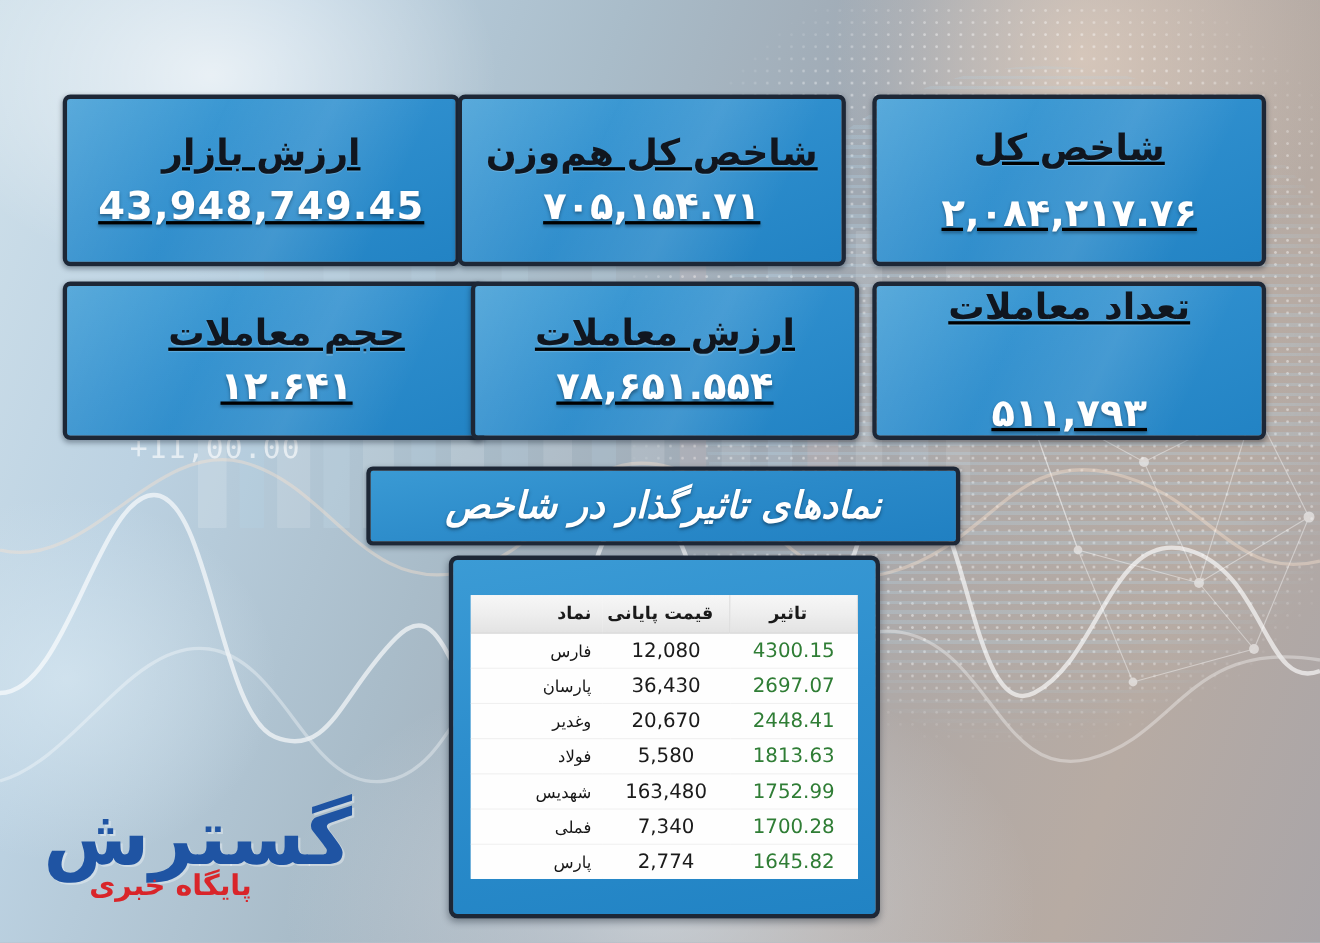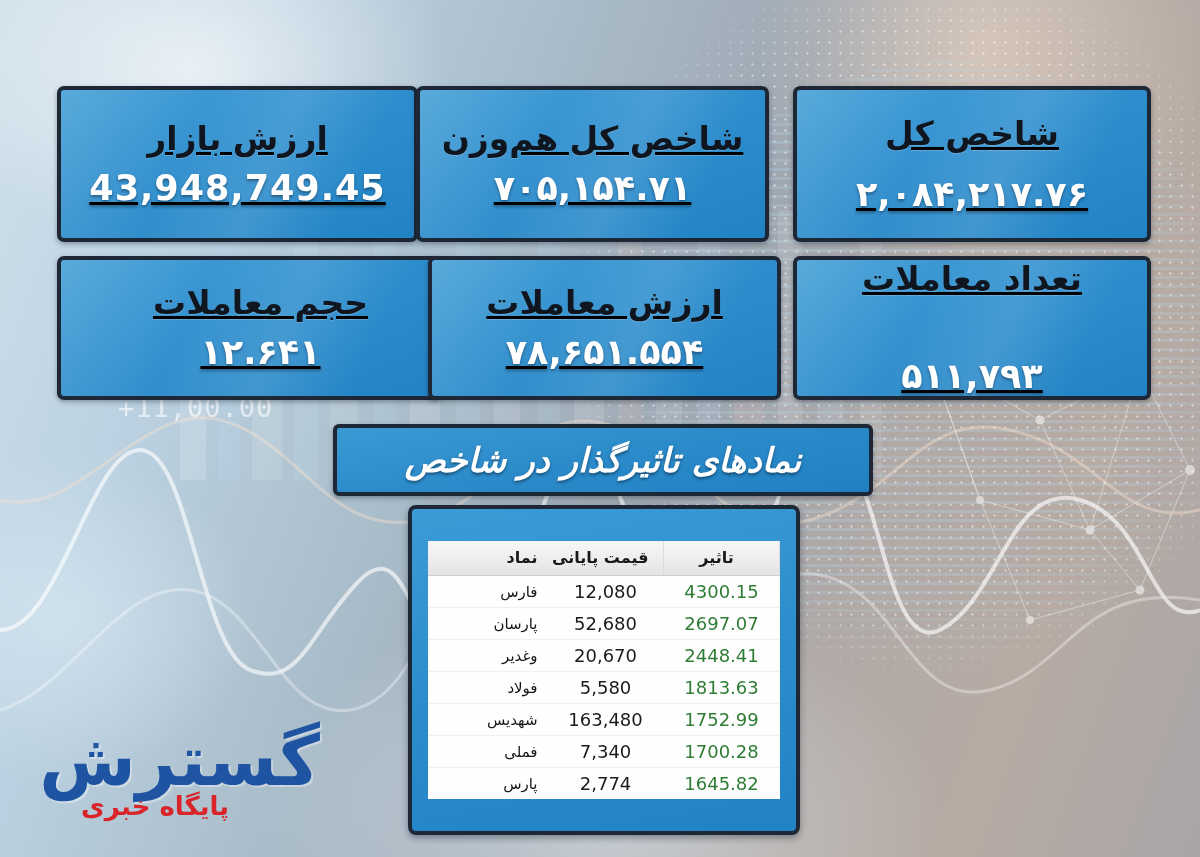--- a/index.html
+++ b/index.html
@@ -275,21 +275,21 @@
       </tr>
     </thead>
     <tbody id="table-body">
         <tr>
           <td class="c-impact">4300.15</td>
           <td class="c-price">12,080</td>
           <td class="c-name">فارس</td>
         </tr>
         <tr>
           <td class="c-impact">2697.07</td>
-          <td class="c-price">52,680</td>
+          <td class="c-price">36,430</td>
           <td class="c-name">پارسان</td>
         </tr>
         <tr>
           <td class="c-impact">2448.41</td>
           <td class="c-price">20,670</td>
           <td class="c-name">وغدیر</td>
         </tr>
         <tr>
           <td class="c-impact">1813.63</td>
           <td class="c-price">5,580</td>

